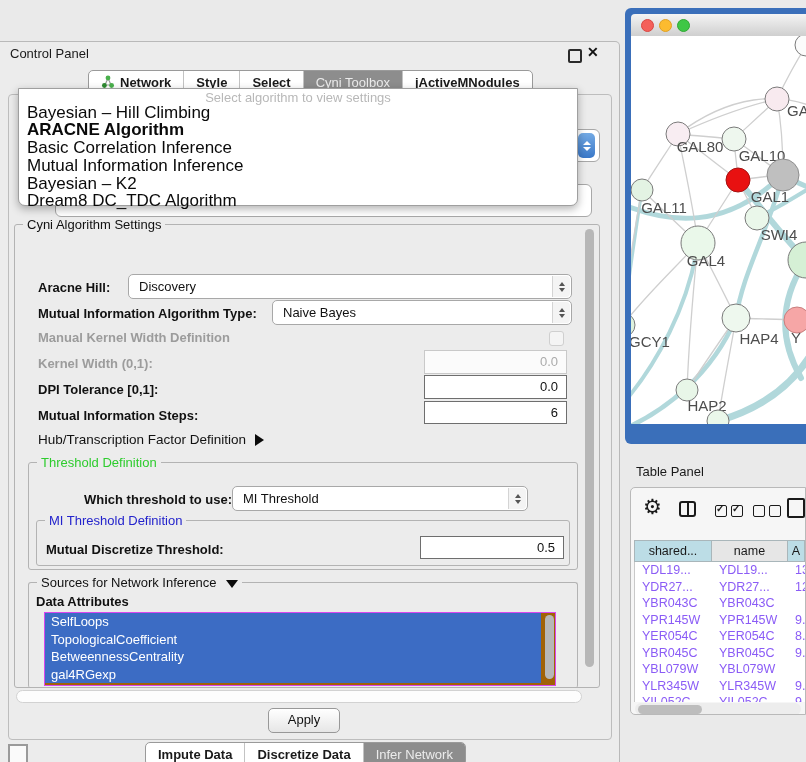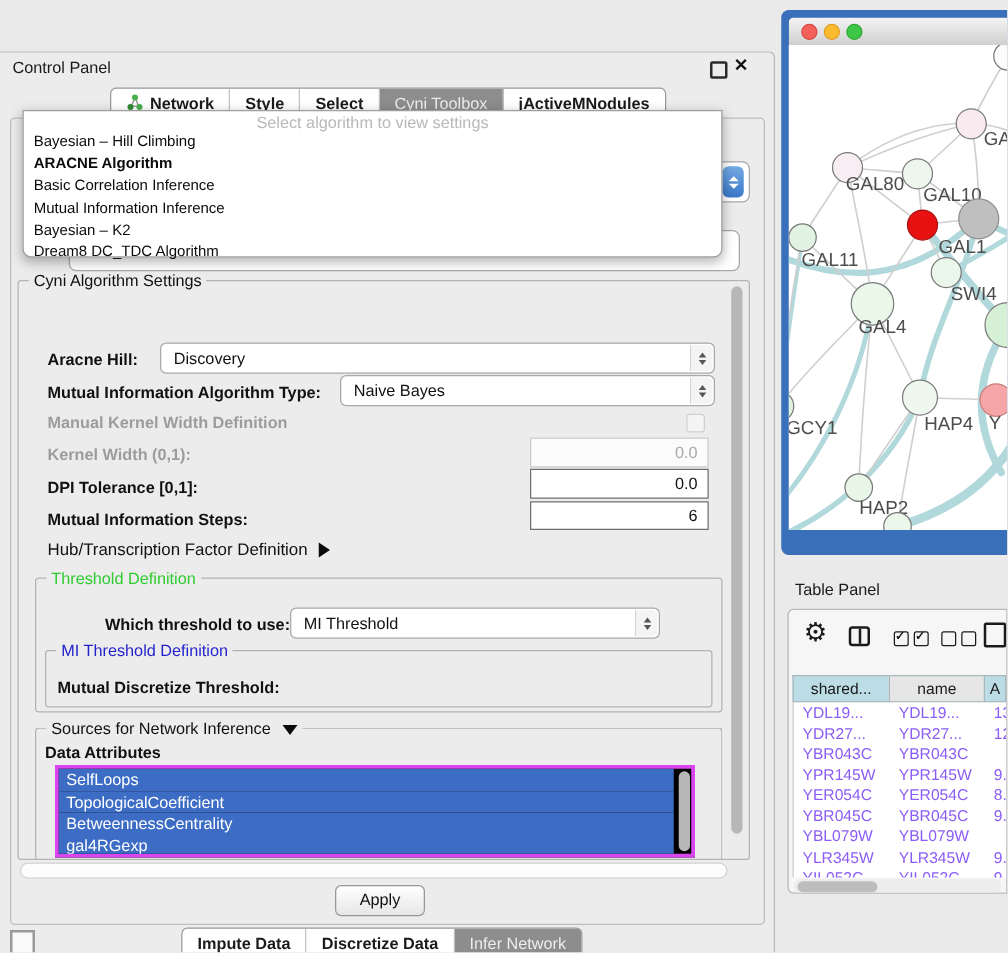--- a/index.html
+++ b/index.html
@@ -29,21 +29,21 @@
              background:linear-gradient(#74aae4,#3a78c8);display:flex;flex-direction:column;align-items:center;justify-content:center;gap:2px;}
   .blue-step i{width:0;height:0;border-left:4px solid transparent;border-right:4px solid transparent;display:block;}
   .blue-step .up{border-bottom:4px solid #fff;}
   .blue-step .down{border-top:4px solid #fff;}
 
   
   .popup{position:absolute;left:18px;top:46px;width:560px;height:118px;background:#fff;
          border:1px solid #9f9f9f;border-radius:0 0 7px 7px;box-shadow:0 3px 9px rgba(0,0,0,.3);z-index:30;box-sizing:border-box;}
   .popup-header{position:absolute;left:0;top:1px;width:100%;text-align:center;font-size:13px;color:#b8b8b8;}
   .popup-items{position:absolute;left:0;top:15px;width:100%;}
-  .popup-item{font-size:12px;color:#0a0a0a;padding:1.5px 8px;height:14.8px;line-height:14.8px;}
+  .popup-item{font-size:17px;color:#0a0a0a;padding:1.5px 8px;height:14.8px;line-height:14.8px;}
   .popup-item.bold{font-weight:bold;}
 
   
   .fs{position:absolute;border:1px solid #b3b3b3;border-radius:3px;box-sizing:border-box;}
   .legend{position:absolute;top:-8px;left:8px;background:#ececec;padding:0 4px;font-size:13px;color:#111;white-space:nowrap;}
   .legend.blue{color:#2323cc;}
   .legend.green{color:#2ecc2e;}
 
   .lbl{position:absolute;font-size:13px;font-weight:bold;color:#111;white-space:nowrap;}
   .lbl.dis{color:#9c9c9c;}
@@ -59,21 +59,21 @@
   .field{position:absolute;background:#fff;border:1.5px solid #6e6e6e;box-sizing:border-box;
          font-size:13px;color:#111;text-align:right;padding:3px 8px 0 0;height:24px;}
   .field.dis{border:1px solid #c9c9c9;color:#ababab;background:#fbfbfb;}
 
   .checkbox{position:absolute;width:15px;height:15px;border:1px solid #cfcfcf;border-radius:3px;background:#f4f4f4;box-sizing:border-box;}
 
   .hub-row{position:absolute;font-size:13.5px;color:#111;display:flex;align-items:center;}
   .tri-right{width:0;height:0;border-top:6px solid transparent;border-bottom:6px solid transparent;border-left:9px solid #0a0a0a;display:inline-block;margin-left:9px;}
   .tri-down{width:0;height:0;border-left:6px solid transparent;border-right:6px solid transparent;border-top:8px solid #0a0a0a;display:inline-block;margin-left:6px;vertical-align:middle;}
 
-  .attr-list{position:absolute;background:#000000;border:3px solid #d946ef;box-sizing:border-box;overflow:hidden;}
+  .attr-list{position:absolute;background:#a16207;border:1px solid #d946ef;box-sizing:border-box;overflow:hidden;}
   .attr-item{height:17.5px;line-height:17.5px;font-size:13px;color:#fff;background:#3c6cc4;padding-left:6px;margin-right:14px;}
   .list-vscroll{position:absolute;right:1px;top:2px;width:9px;height:64px;background:#b7b7b7;border-radius:5px;}
 
   .vscroll-track{position:absolute;left:583px;top:184px;width:13px;height:460px;}
   .vscroll-thumb{position:absolute;left:2px;top:3px;width:9px;height:438px;background:#b7b7b7;border-radius:5px;}
   .hscroll{position:absolute;left:16px;top:648px;width:566px;height:13px;background:#fdfdfd;border:1px solid #d2d2d2;border-radius:7px;box-sizing:border-box;}
 
   .apply-btn{position:absolute;left:268px;top:666px;width:70px;height:23px;border:1px solid #989898;border-radius:5px;
              background:linear-gradient(#ffffff,#e6e6e6);font-size:13px;color:#111;text-align:center;line-height:22px;}
 
@@ -223,20 +223,21 @@
       <span class="combo-text">MI Threshold</span>
       <span class="stepper">
           <i class="up"></i>
           <i class="down"></i>
         </span>
     </div>
     <div class="fs" style="left:36px;top:478px;width:534px;height:46px;">
       <span class="legend blue">MI Threshold Definition</span>
     </div>
     <div class="lbl" style="left:46px;top:500px;">Mutual Discretize Threshold:</div>
+    <div class="field" style="left:420px;top:494px;width:144px;height:23px;">0.5</div>
 
     <div class="fs" style="left:28px;top:540px;width:550px;height:106px;border-bottom:none;">
       <span class="legend">
         <span>Sources for Network Inference</span>
         <span class="tri-down"></span>
       </span>
     </div>
     <div class="lbl" style="left:36px;top:552px;">Data Attributes</div>
     <div class="attr-list" style="left:44px;top:570px;width:512px;height:74px;">
 

